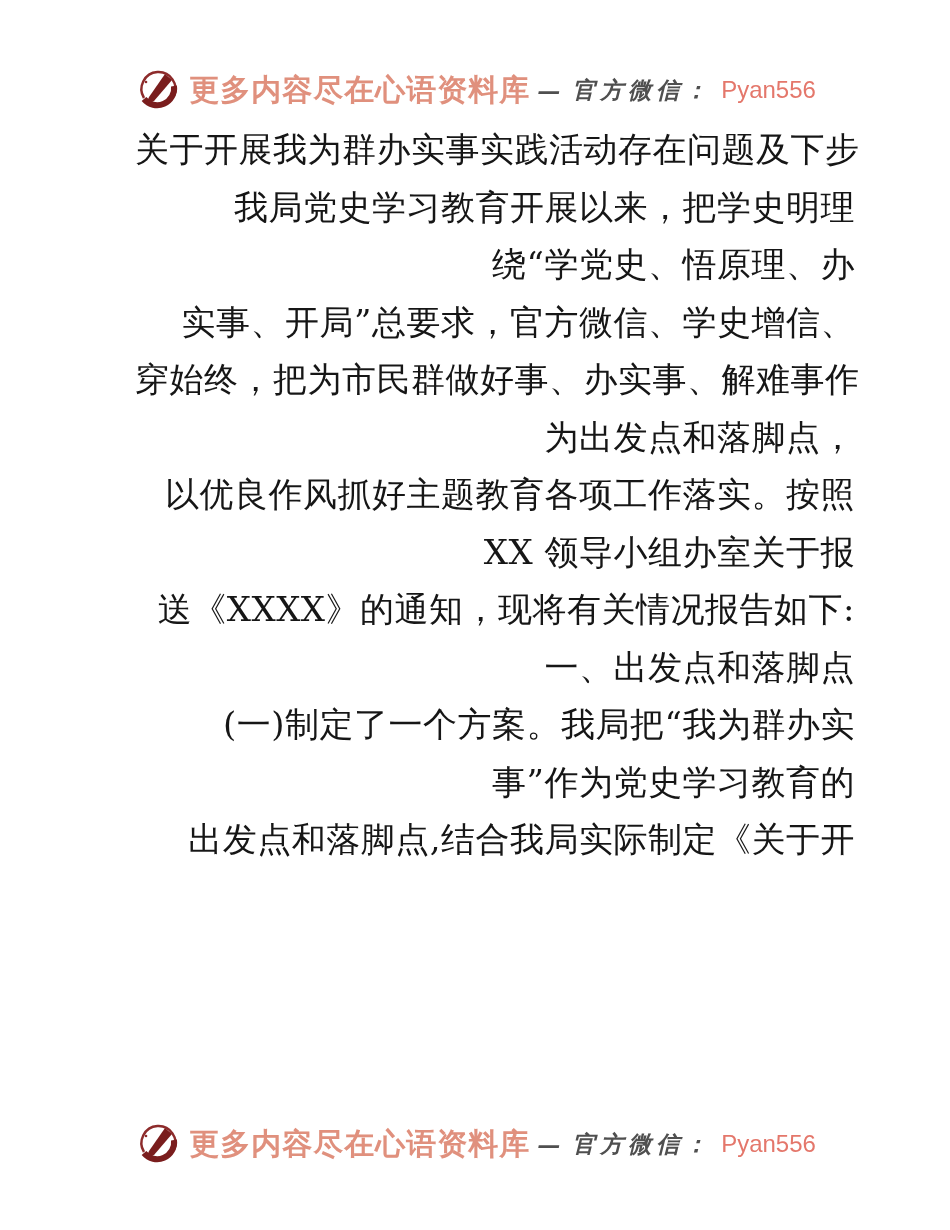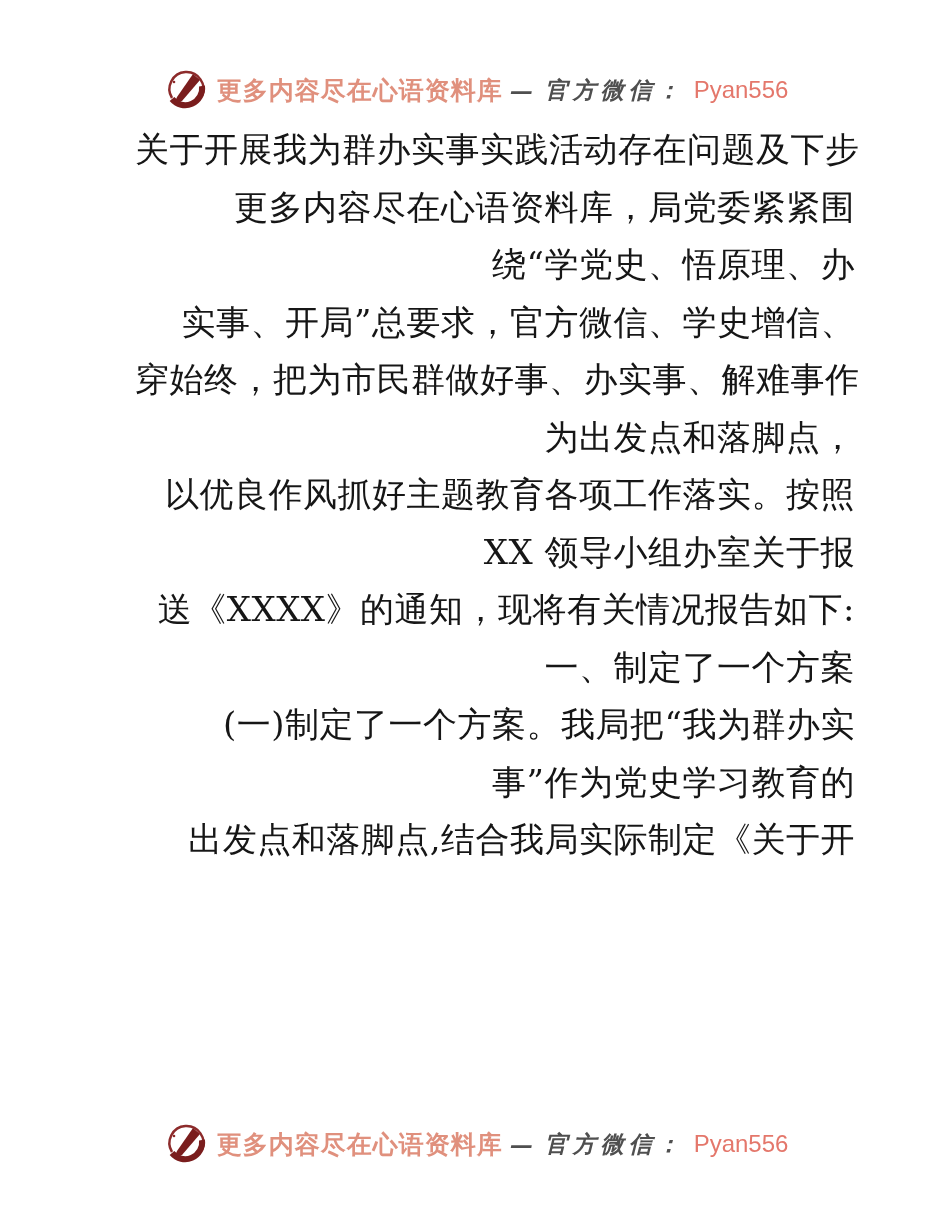--- a/index.html
+++ b/index.html
@@ -24,21 +24,21 @@
     justify-content: center;
     align-items: center;
     gap: 7px;
     white-space: nowrap;
   }
   .watermark.top    { top: 64px; }
   .watermark.bottom { top: 1118px; }
   .logo { display: inline-flex; width: 48px; height: 48px; flex: 0 0 auto; }
   .brand {
     color: #e0907d;
-    font-size: 25px;
+    font-size: 30px;
     font-weight: 600;
     letter-spacing: 1px;
     font-family: "DejaVu Serif", serif;
   }
   .wlabel {
     color: #4f4f4f;
     font-size: 23px;
     font-style: italic;
     font-weight: 600;
     letter-spacing: 5px;
@@ -85,29 +85,29 @@
       </svg>
     </span>
     <span class="brand">更多内容尽在心语资料库</span>
       <span class="wlabel">—</span>
       <span class="wlabel">官方微信：</span>
       <span class="wid">Pyan556</span>
   </div>
 
   <div class="content">
     <div class="line indent">关于开展我为群办实事实践活动存在问题及下步</div>
-    <div class="line indent">更多内容尽在心语资料库，局党委紧紧围</div>
+    <div class="line indent">我局党史学习教育开展以来，把学史明理</div>
     <div class="line">绕“学党史、悟原理、办</div>
     <div class="line indent">实事、开局”总要求，官方微信、学史增信、</div>
     <div class="line indent">穿始终，把为市民群做好事、办实事、解难事作</div>
     <div class="line">为出发点和落脚点，</div>
     <div class="line indent">以优良作风抓好主题教育各项工作落实。按照</div>
     <div class="line">XX 领导小组办室关于报</div>
     <div class="line indent">送《XXXX》的通知，现将有关情况报告如下:</div>
-    <div class="line indent">一、制定了一个方案</div>
+    <div class="line indent">一、出发点和落脚点</div>
     <div class="line indent">(一)制定了一个方案。我局把“我为群办实</div>
     <div class="line">事”作为党史学习教育的</div>
     <div class="line indent">出发点和落脚点,结合我局实际制定《关于开</div>
   </div>
 
   <div class="watermark bottom">
     <span class="logo">
       <svg width="48" height="48" viewBox="0 0 48 48" aria-hidden="true">
         <path d="M10 32 A17 17 0 1 1 40 30" fill="none" stroke="#8d2b2b" stroke-width="2.5"></path>
         <path d="M40 20 A17 17 0 0 1 10 33" fill="none" stroke="#7a1d1d" stroke-width="6"></path>

